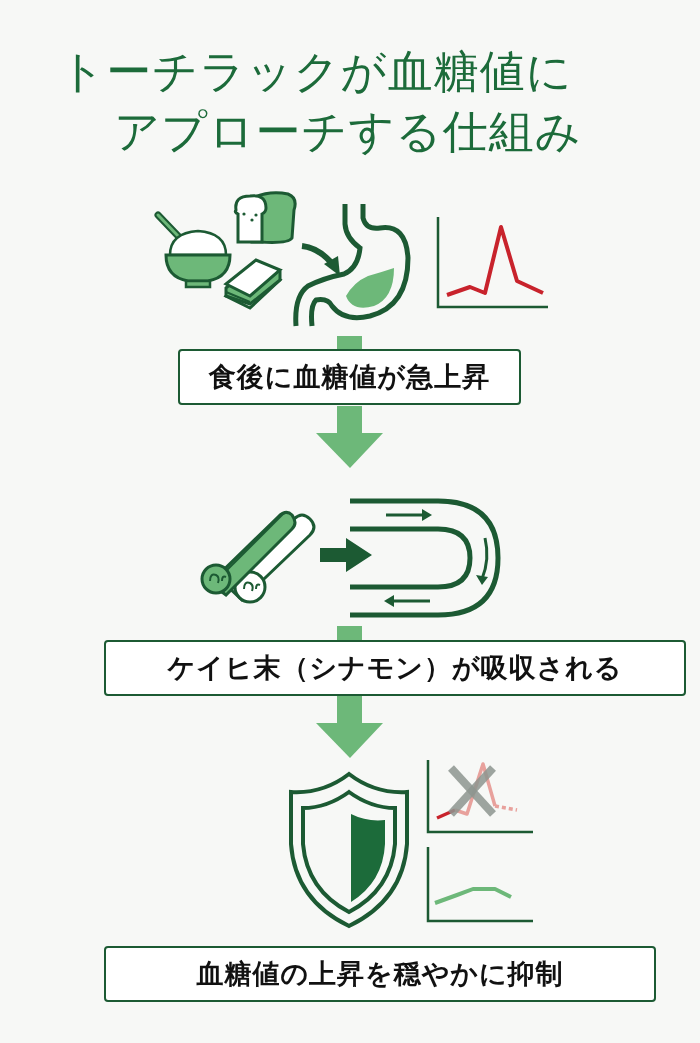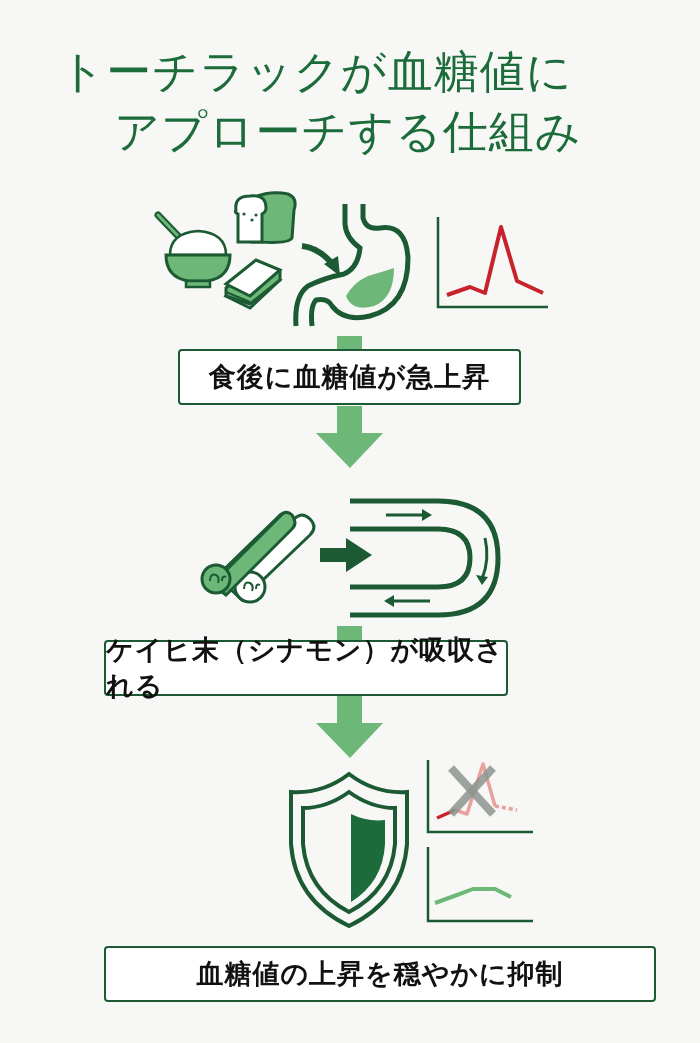--- a/index.html
+++ b/index.html
@@ -15,21 +15,21 @@
   }
   .title.l1 { top: 44px; }
   .title.l2 { top: 104px; padding-left: 32px; }
   .box {
     position: absolute; box-sizing: border-box;
     border: 2px solid #1c5a33; border-radius: 4px; background: #ffffff;
     display: flex; align-items: center; justify-content: center;
     color: #111; font-weight: bold; font-size: 27px; letter-spacing: 1px;
   }
   .box1 { left: 178px; top: 349px; width: 343px; height: 56px; }
-  .box2 { left: 104px; top: 640px; width: 404px; height: 56px; }
+  .box2 { left: 104px; top: 640px; width: 582px; height: 56px; }
   .box3 { left: 104px; top: 946px; width: 552px; height: 56px; }
   svg.abs { position: absolute; overflow: visible; }
 </style>
 </head>
 <body>
 
 <div class="title l1">トーチラックが血糖値に</div>
 <div class="title l2">アプローチする仕組み</div>
 
 <svg class="abs" style="left:150px;top:205px" width="90" height="85" viewBox="0 0 90 85">

